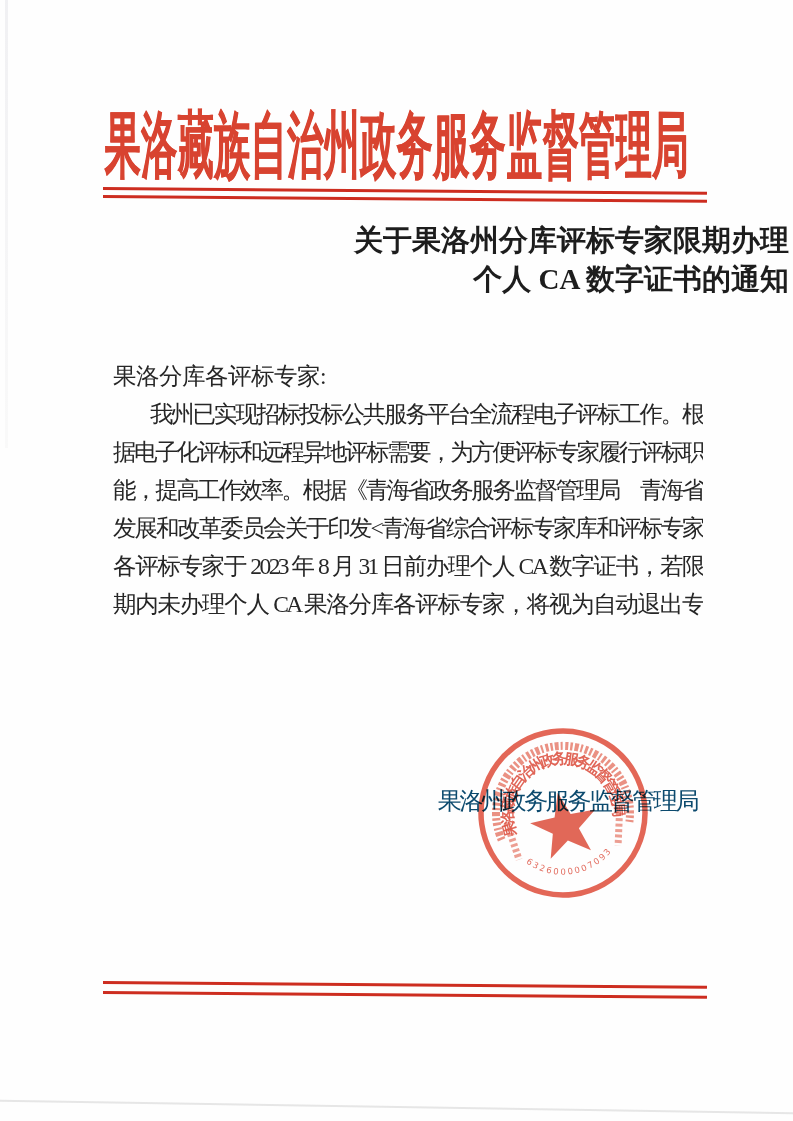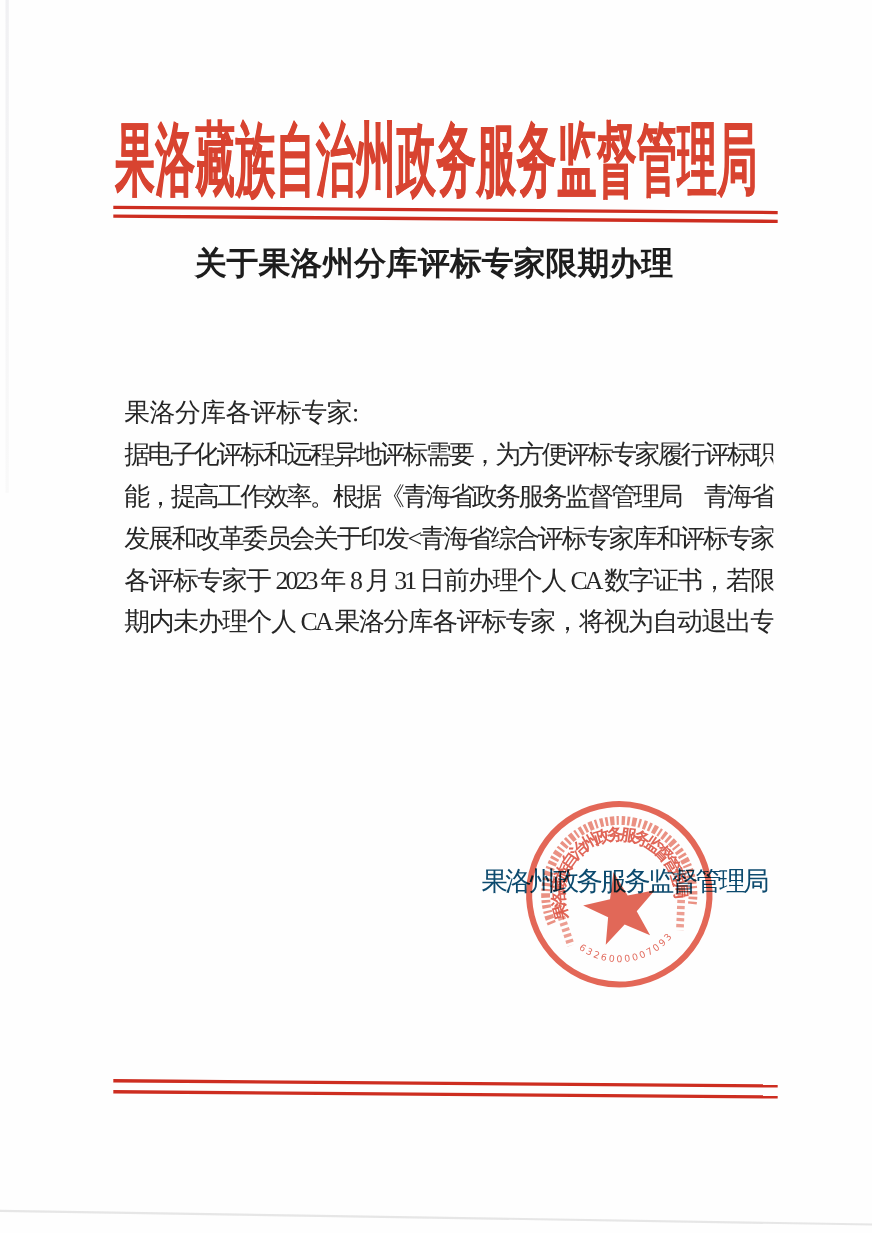--- a/index.html
+++ b/index.html
@@ -37,21 +37,21 @@
     background:#cd2d20; transform:rotate(0.45deg); transform-origin:0 50%;
   }
   .rule-top-1 { top:187px; }
   .rule-top-2 { top:195px; }
   .rule-bottom-1 { top:981px; }
   .rule-bottom-2 { top:991px; }
 
   
   .doc-title {
     position:absolute; top:221px; left:0; width:789px;
-    text-align:center; color:#1d1d1d;
+    text-align:right; color:#1d1d1d;
     font-weight:700; font-size:29px; line-height:39px;
   }
 
   
   .body-block {
     position:absolute; left:113px; top:334px; width:590px;
     color:#262626; font-size:23.5px; line-height:38px;margin-top:23px;
   }
   .salutation { letter-spacing:-0.5px; }
   .body-line {
@@ -86,24 +86,26 @@
   <div class="scan-edge-left"></div>
   <div class="scan-edge-bottom"></div>
 
   <div class="agency-banner">果洛藏族自治州政务服务监督管理局</div>
 
   <div class="rule rule-top-1"></div>
   <div class="rule rule-top-2"></div>
 
   <div class="doc-title">
     <div>关于果洛州分库评标专家限期办理</div>
+    <div>个人 CA 数字证书的通知</div>
   </div>
 
   <div class="body-block">
     <div class="salutation">果洛分库各评标专家:</div>
+    <div class="body-line first">我州已实现招标投标公共服务平台全流程电子评标工作。根</div>
     <div class="body-line">据电子化评标和远程异地评标需要，为方便评标专家履行评标职</div>
     <div class="body-line">能，提高工作效率。根据《青海省政务服务监督管理局　青海省</div>
     <div class="body-line">发展和改革委员会关于印发&lt;青海省综合评标专家库和评标专家</div>
     <div class="body-line">各评标专家于 2023 年 8 月 31 日前办理个人 CA 数字证书，若限</div>
     <div class="body-line">期内未办理个人 CA 果洛分库各评标专家，将视为自动退出专</div>
   </div>
 
   <div class="sig-agency">果洛州政务服务监督管理局</div>
 
   <svg class="seal" viewBox="-101 -101 202 202">

